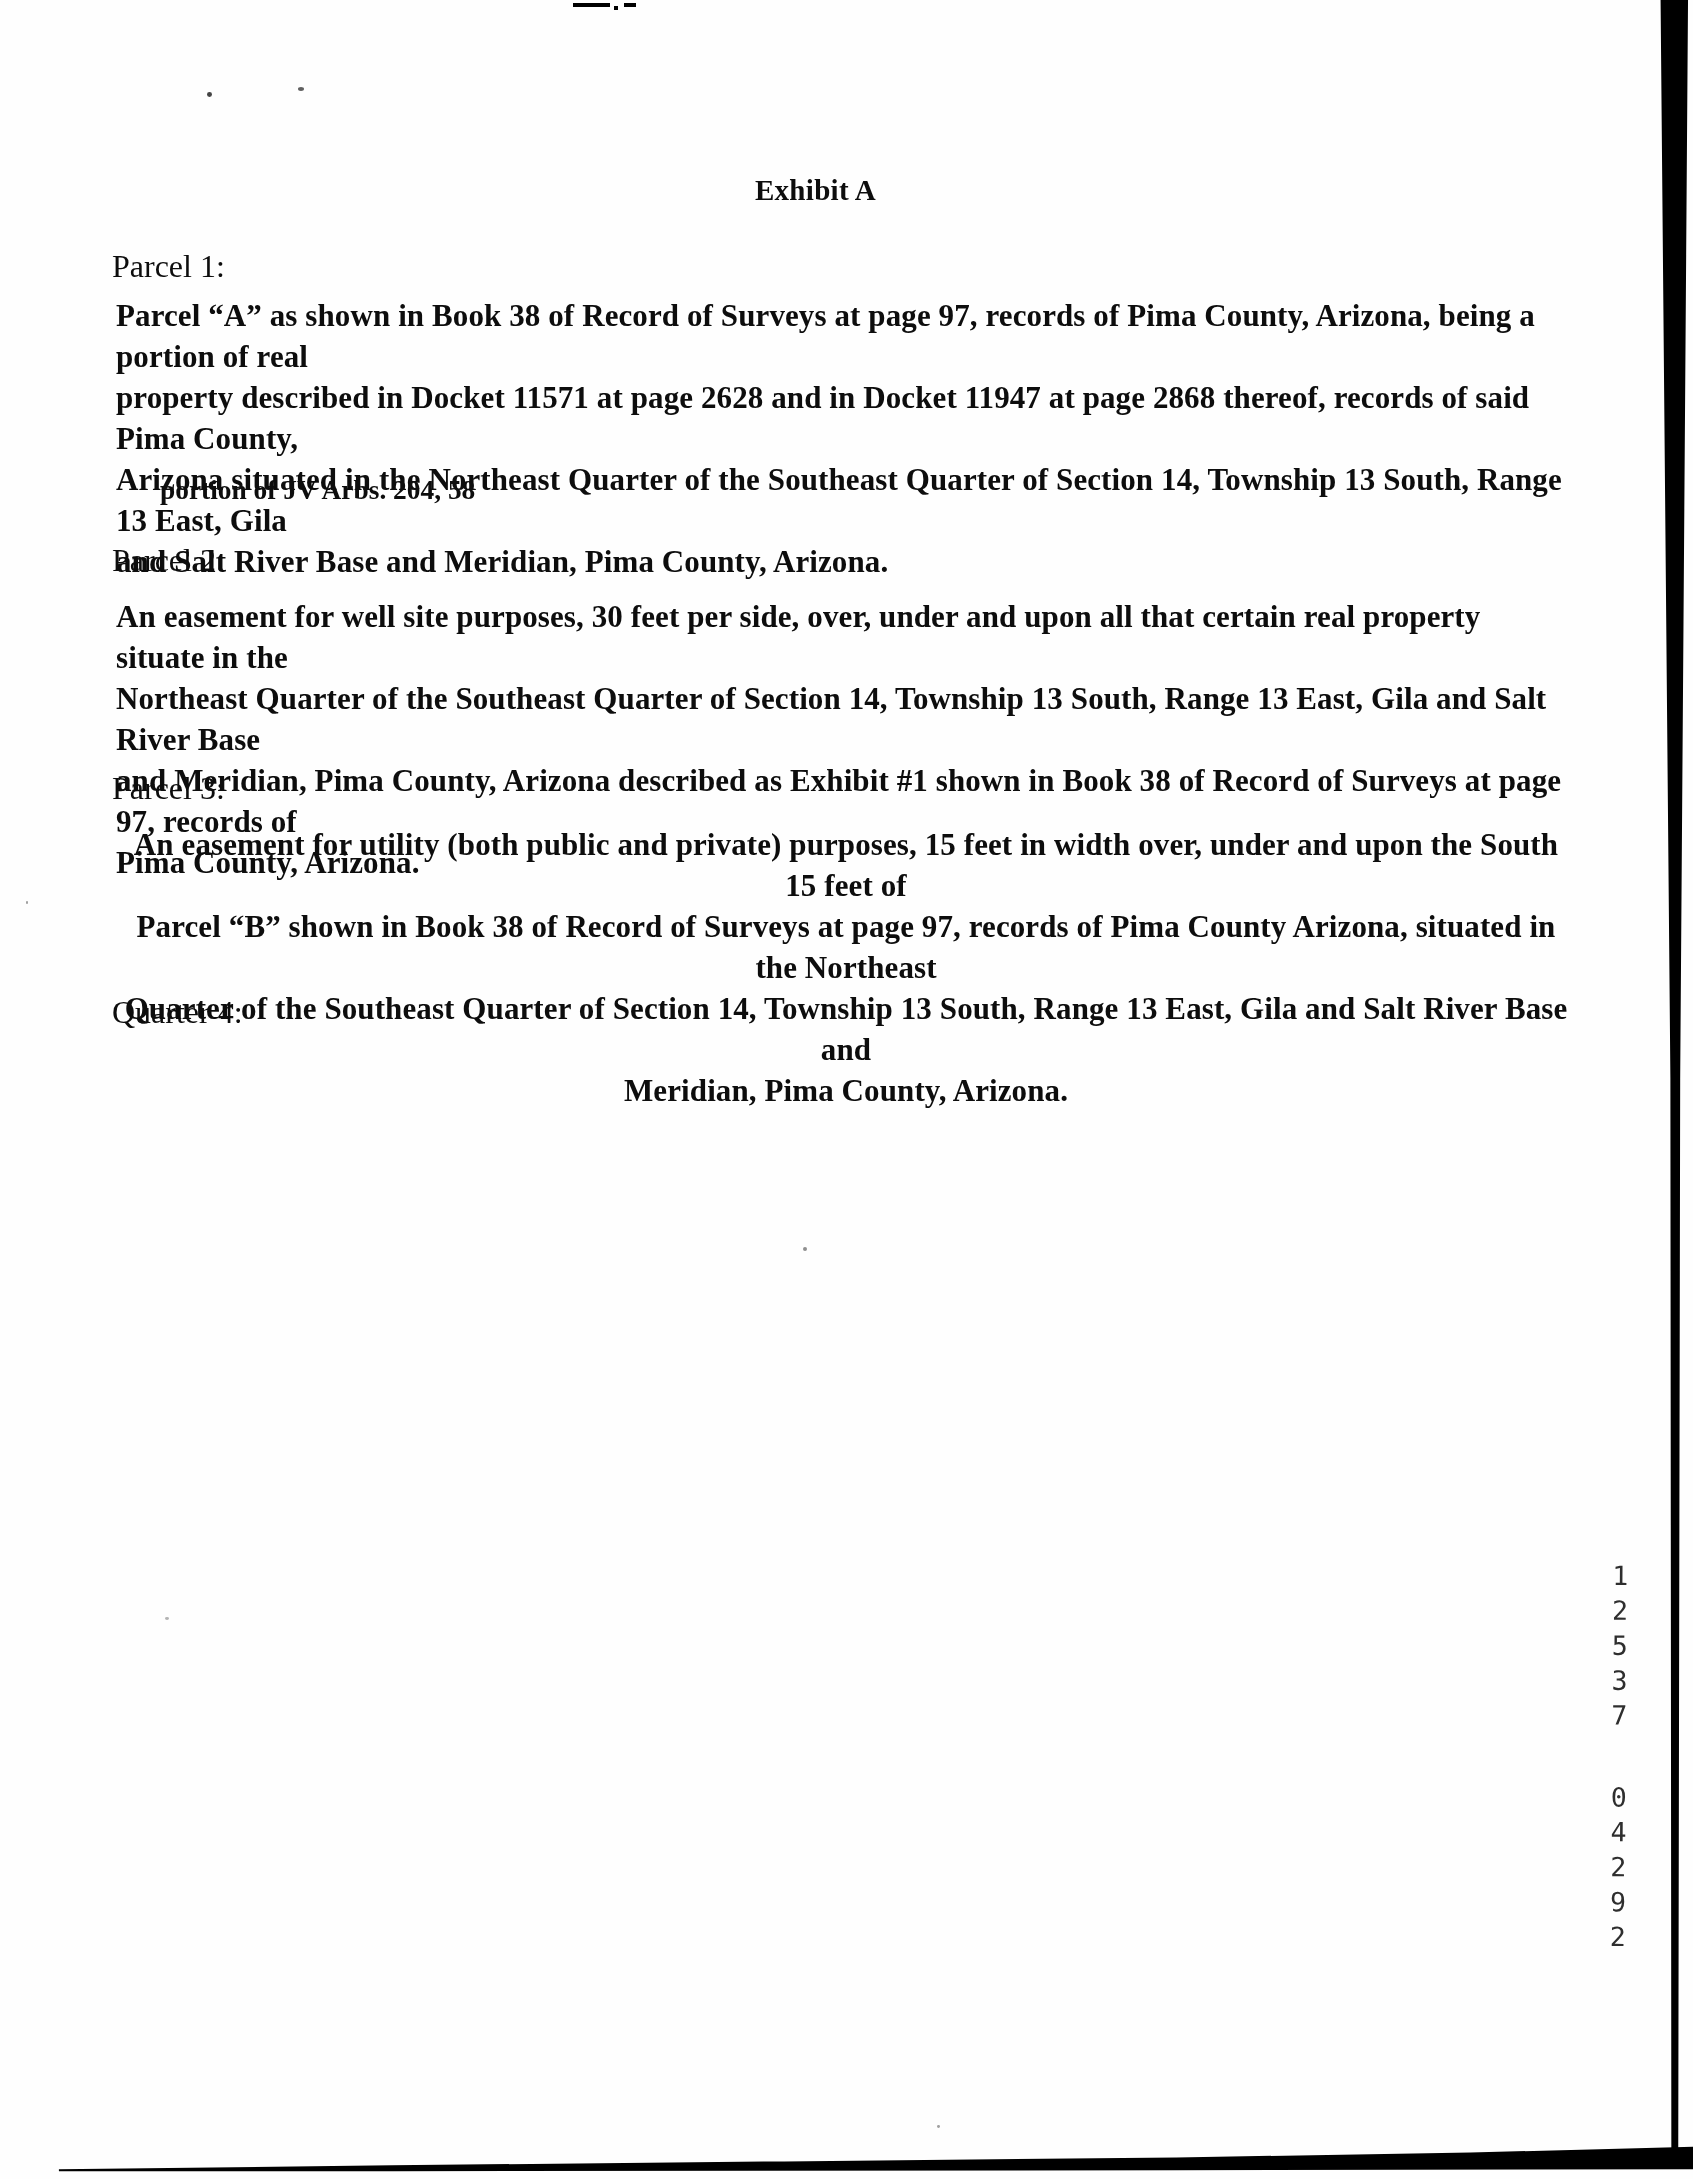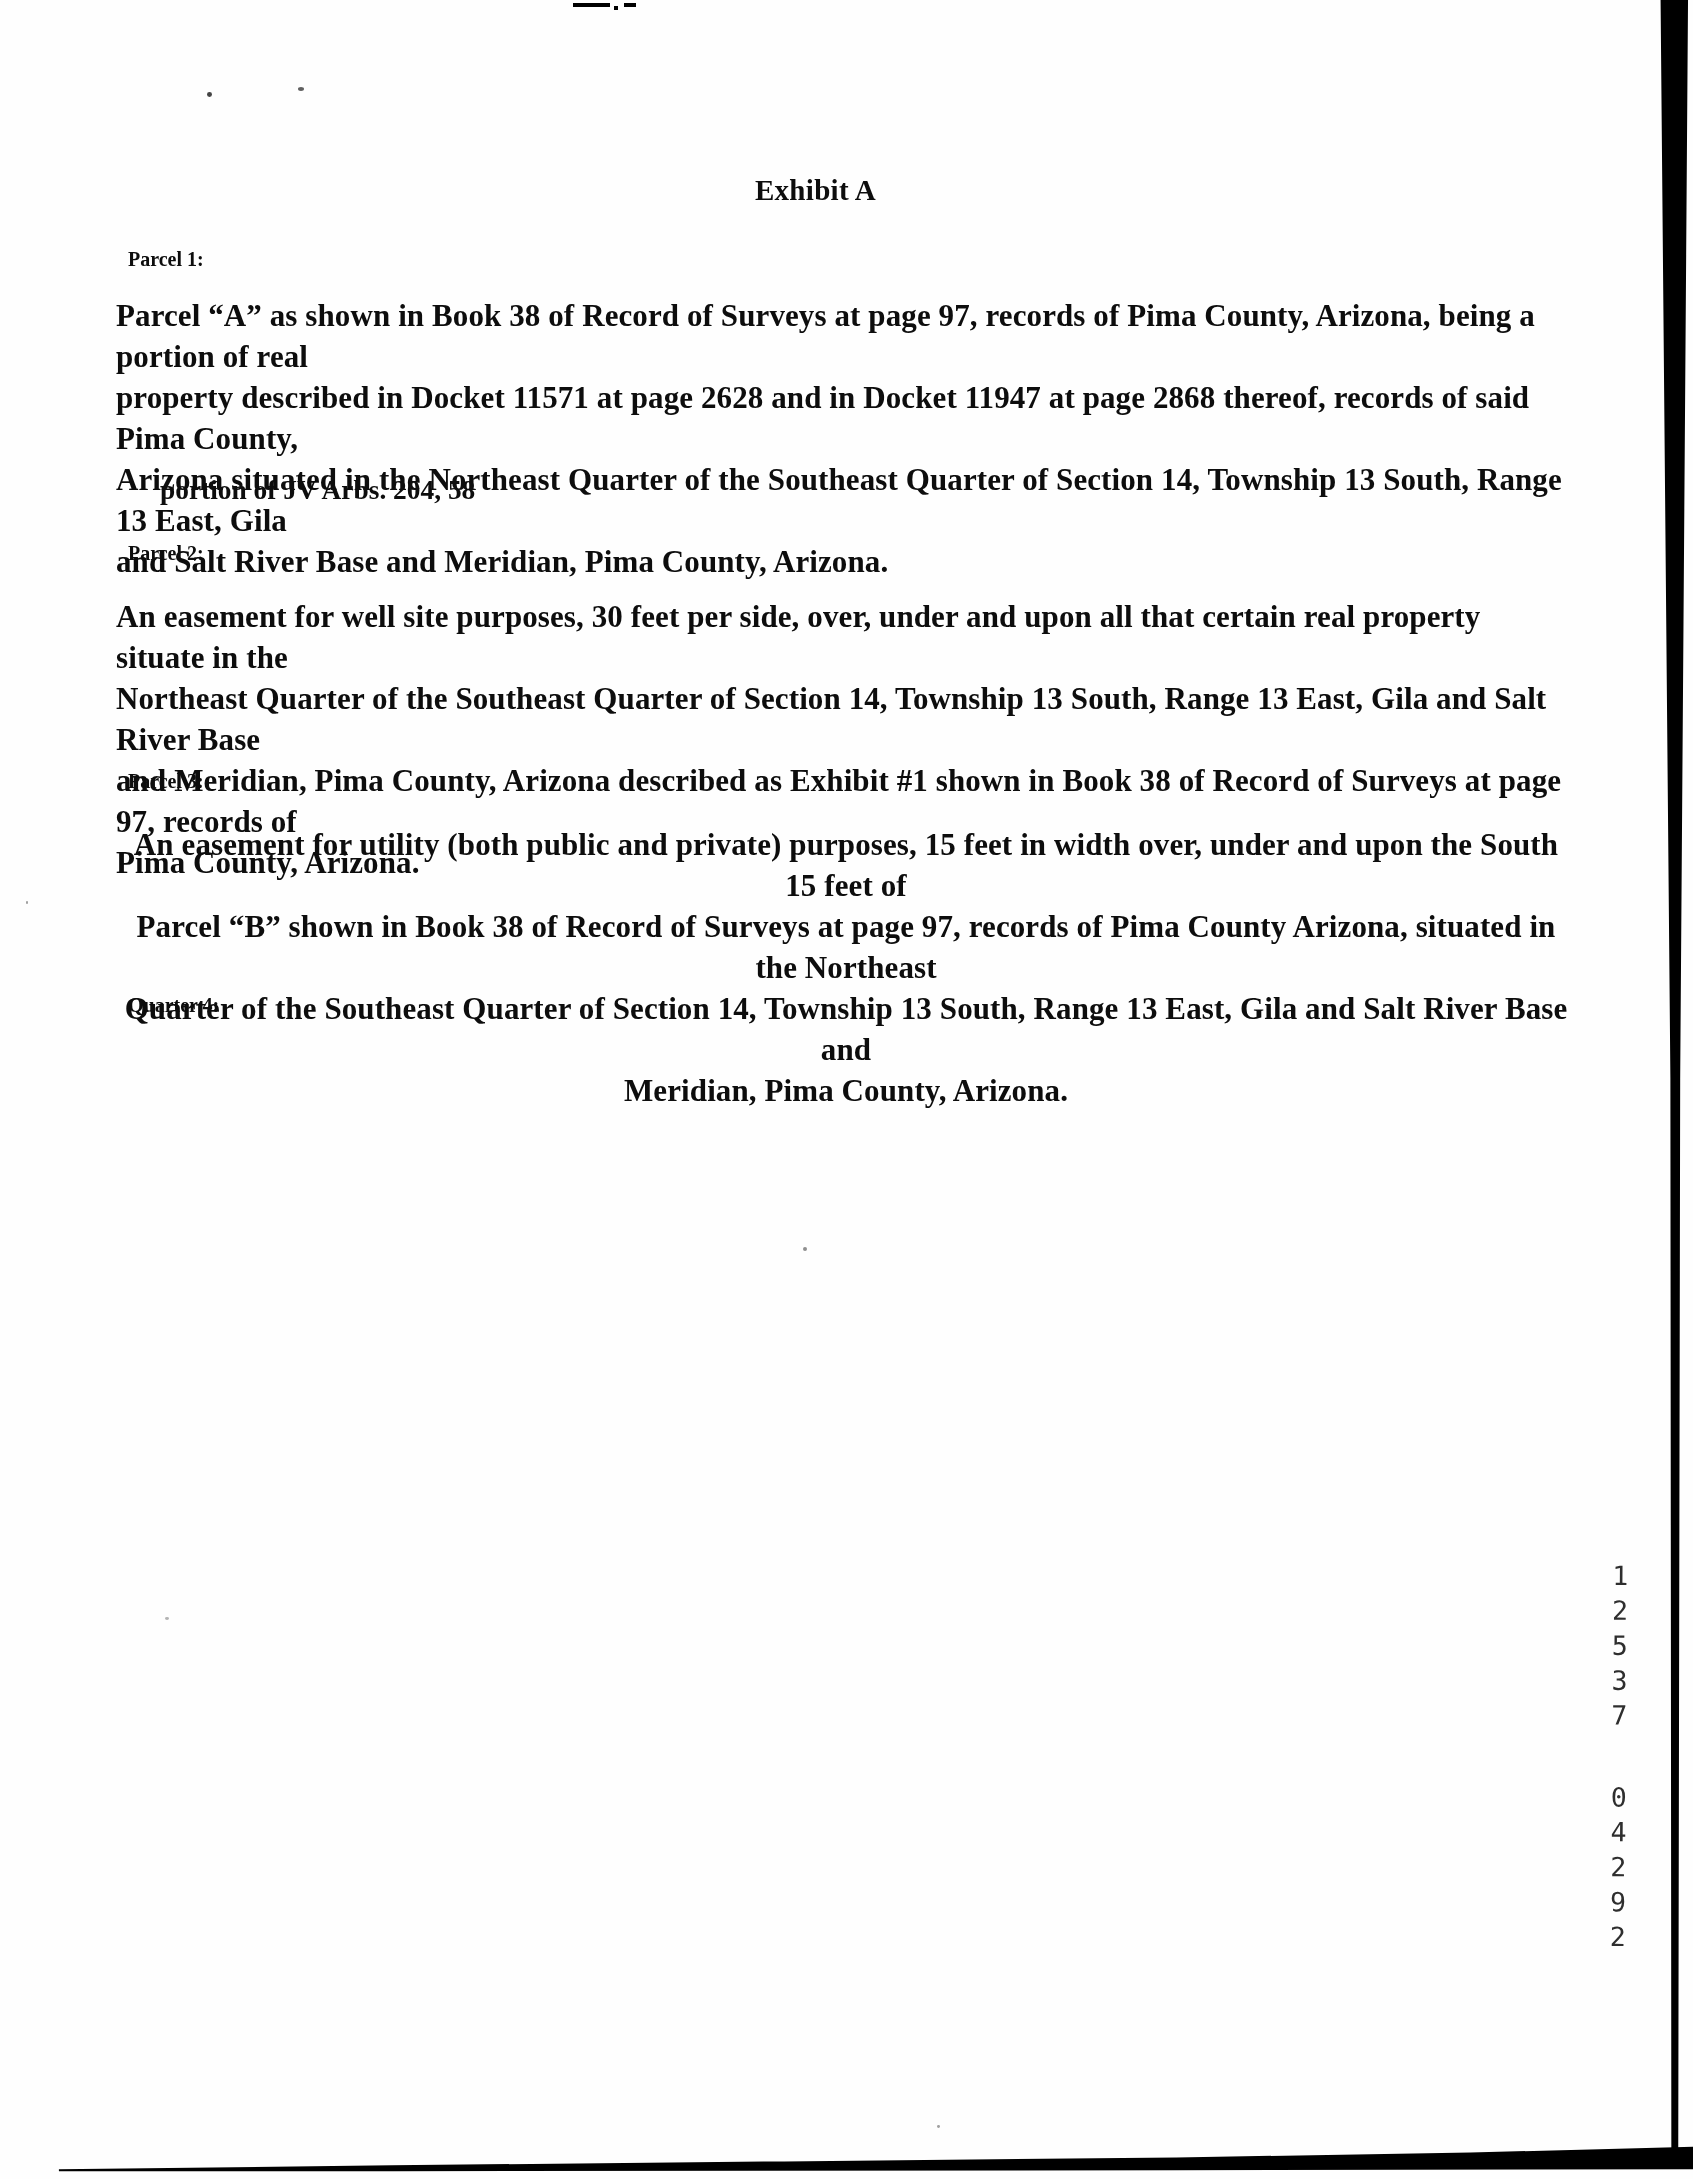--- a/index.html
+++ b/index.html
@@ -18,23 +18,23 @@
     left: 116px;
     top: 174px;
     width: 1399px;
     text-align: center;
     font-size: 29px;
     font-weight: bold;
     letter-spacing: 0.3px;
   }
   .parcel-heading {
     position: absolute;
-    left: 128px;
-    font-size: 20px;
-    font-weight: bold;
+    left: 112px;
+    font-size: 32px;
+    font-weight: normal;
   }
   .parcel-body {
     position: absolute;
     left: 116px;
     width: 1460px;
     font-size: 31px;
     font-weight: bold;
     line-height: 41px;
     white-space: pre-line;
     letter-spacing: 0.1px;

